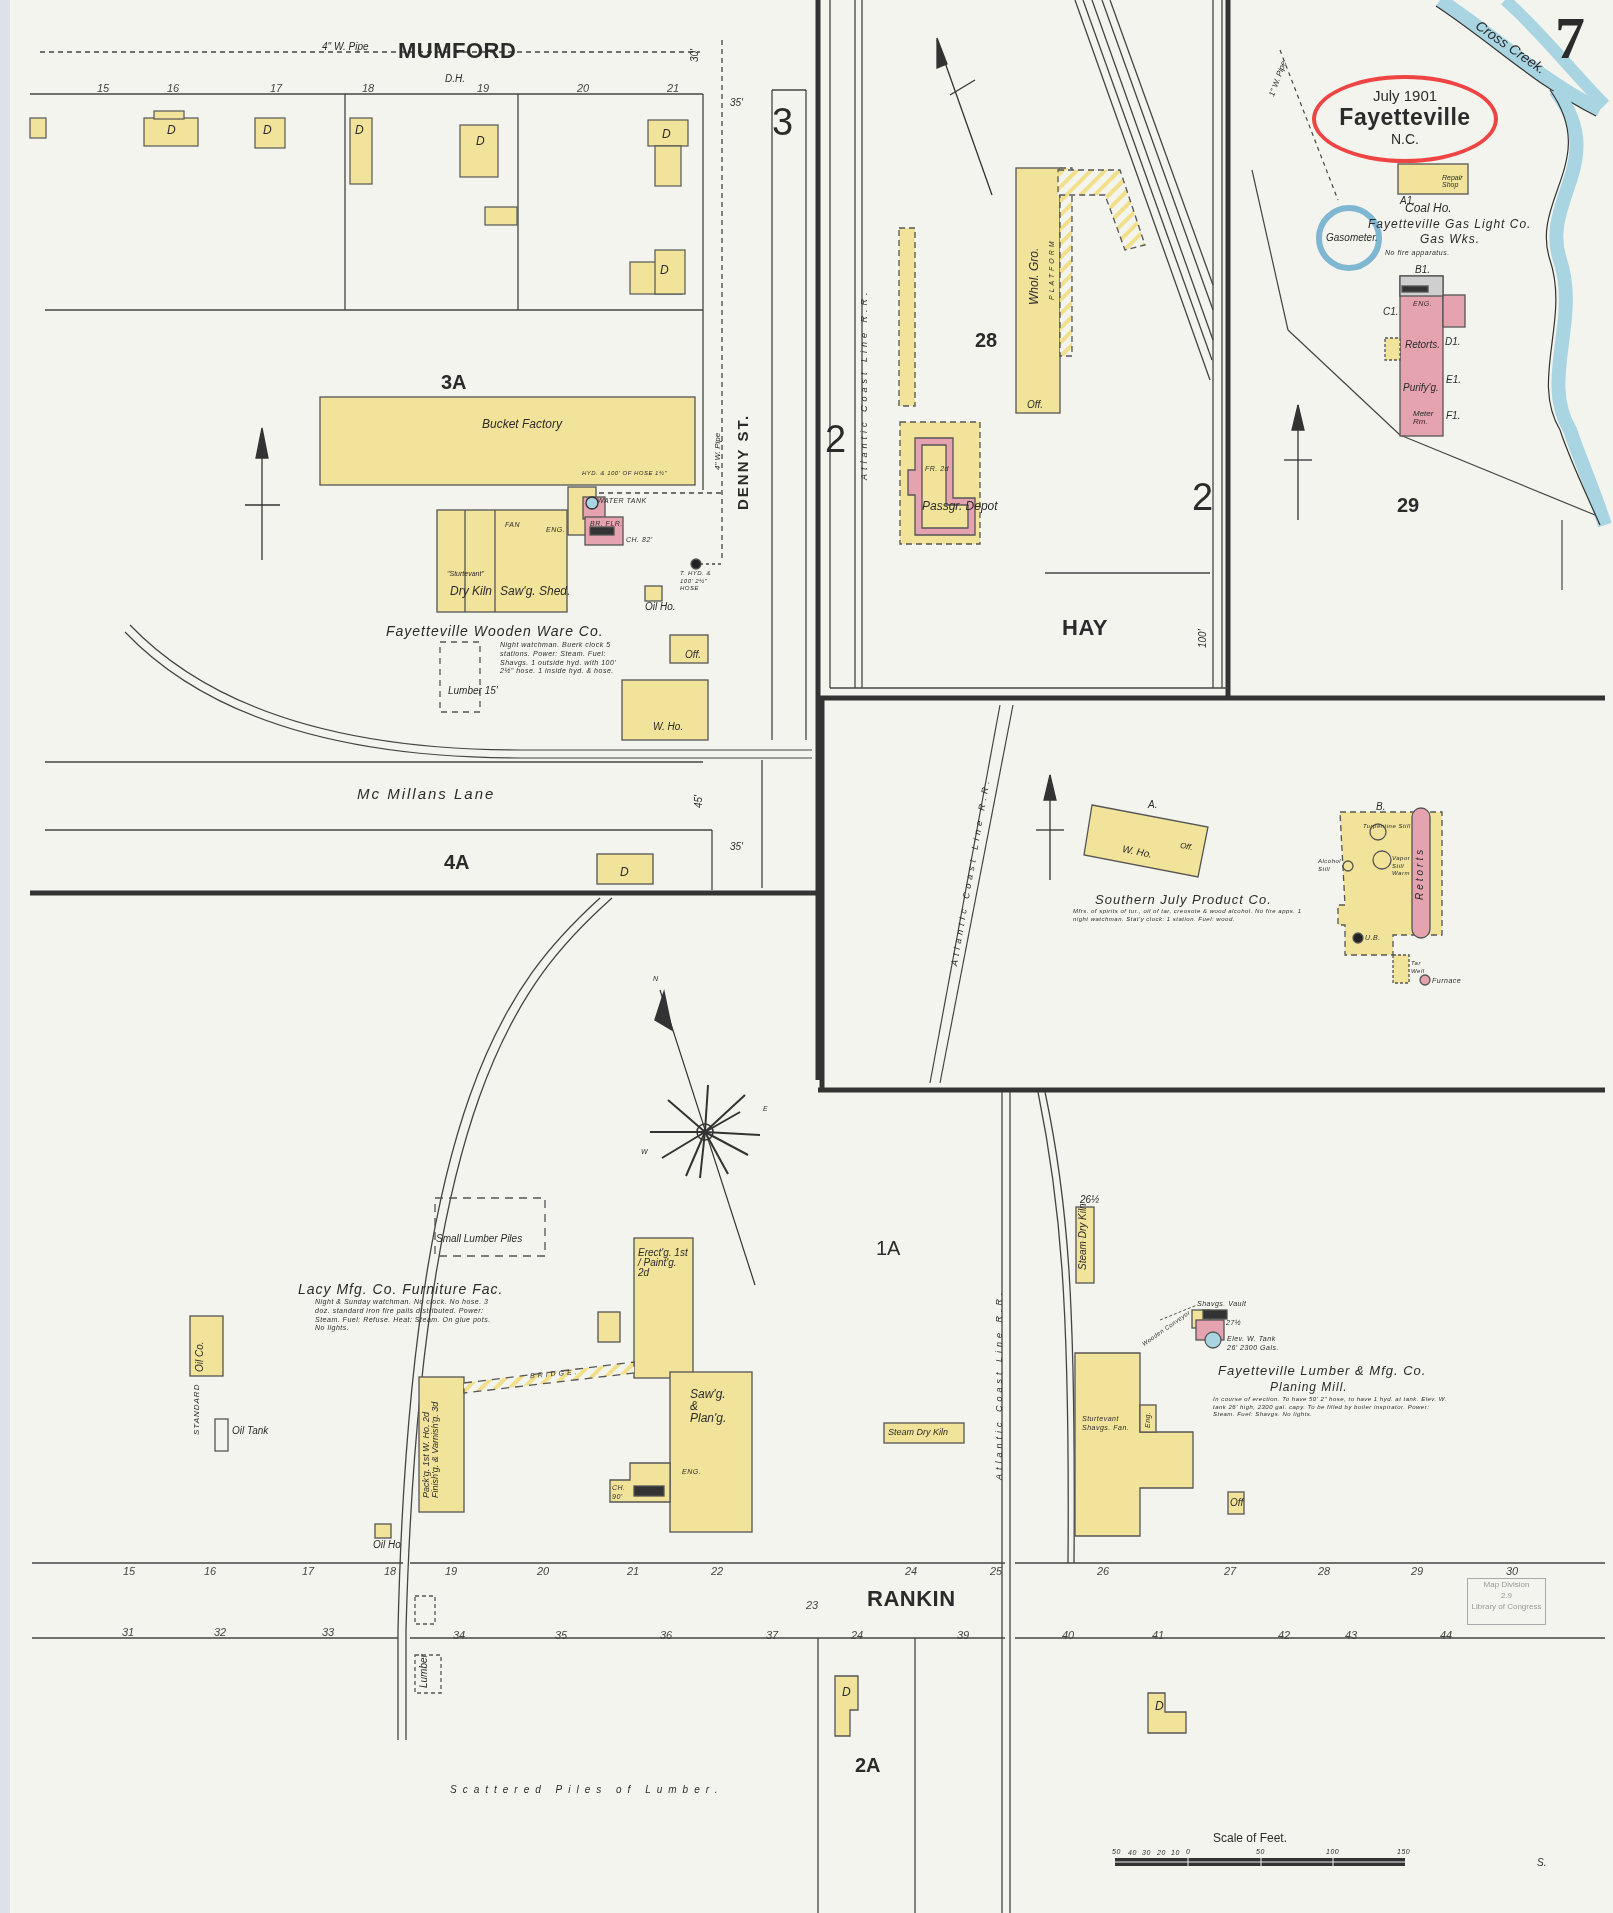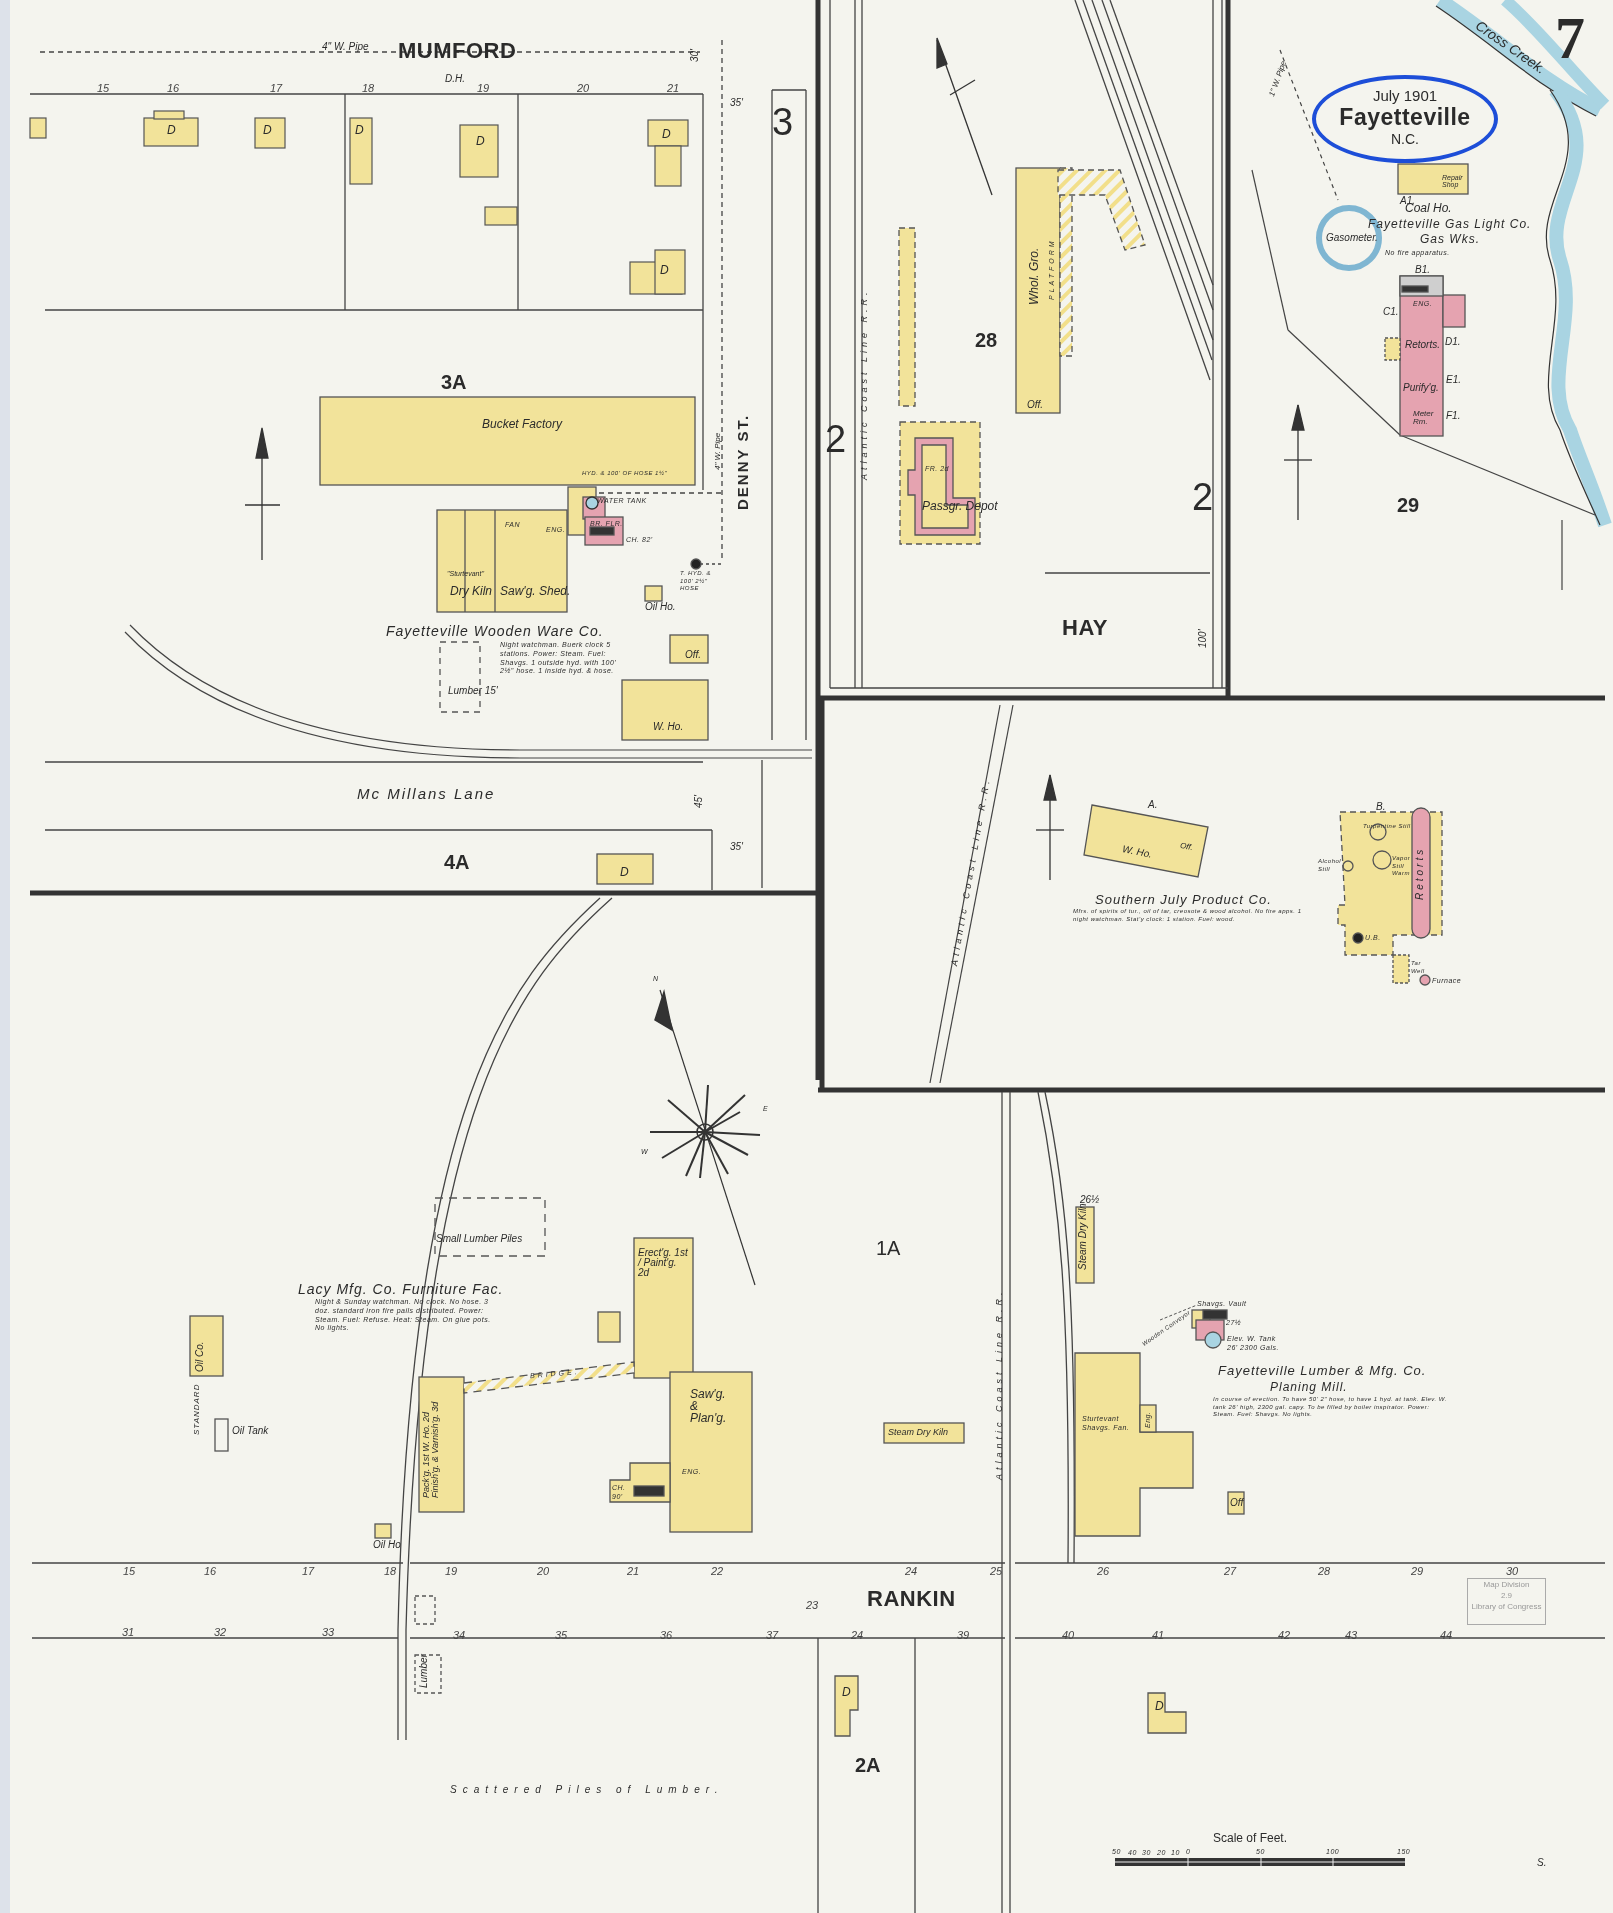--- a/index.html
+++ b/index.html
@@ -15,21 +15,21 @@
   .sheetnum { font-size: 38px; }
   .bldg { font-style: italic; font-size: 12px; }
   .small { font-style: italic; font-size: 10px; }
   .tiny { font-style: italic; font-size: 7px; letter-spacing: 0.5px; line-height: 1.25; }
   .company { font-style: italic; font-size: 14px; letter-spacing: 1px; }
   .addr { font-style: italic; font-size: 11px; color: #444; }
   .rot90 { transform: rotate(-90deg); transform-origin: left top; }
   .rot-rr { transform: rotate(-90deg); transform-origin: left top; font-size: 9px; letter-spacing: 4px; font-style: italic; }
   .title-oval {
     position: absolute; left: 1312px; top: 75px; width: 178px; height: 80px;
-    border: 4px solid #1d4ed8; border-radius: 50%; text-align: center;
+    border: 4px solid #ef4444; border-radius: 50%; text-align: center;
   }
   .title-oval .d { font-size: 15px; margin-top: 8px; }
   .title-oval .c { font-size: 23px; font-weight: bold; letter-spacing: 0.5px; }
   .title-oval .s { font-size: 14px; }
   .stamp {
     position: absolute; left: 1467px; top: 1578px; width: 77px; height: 45px;
     border: 1px solid #aaa; color: #999; font-size: 8px; text-align: center; line-height: 1.4;
   }
 </style>
 </head>

